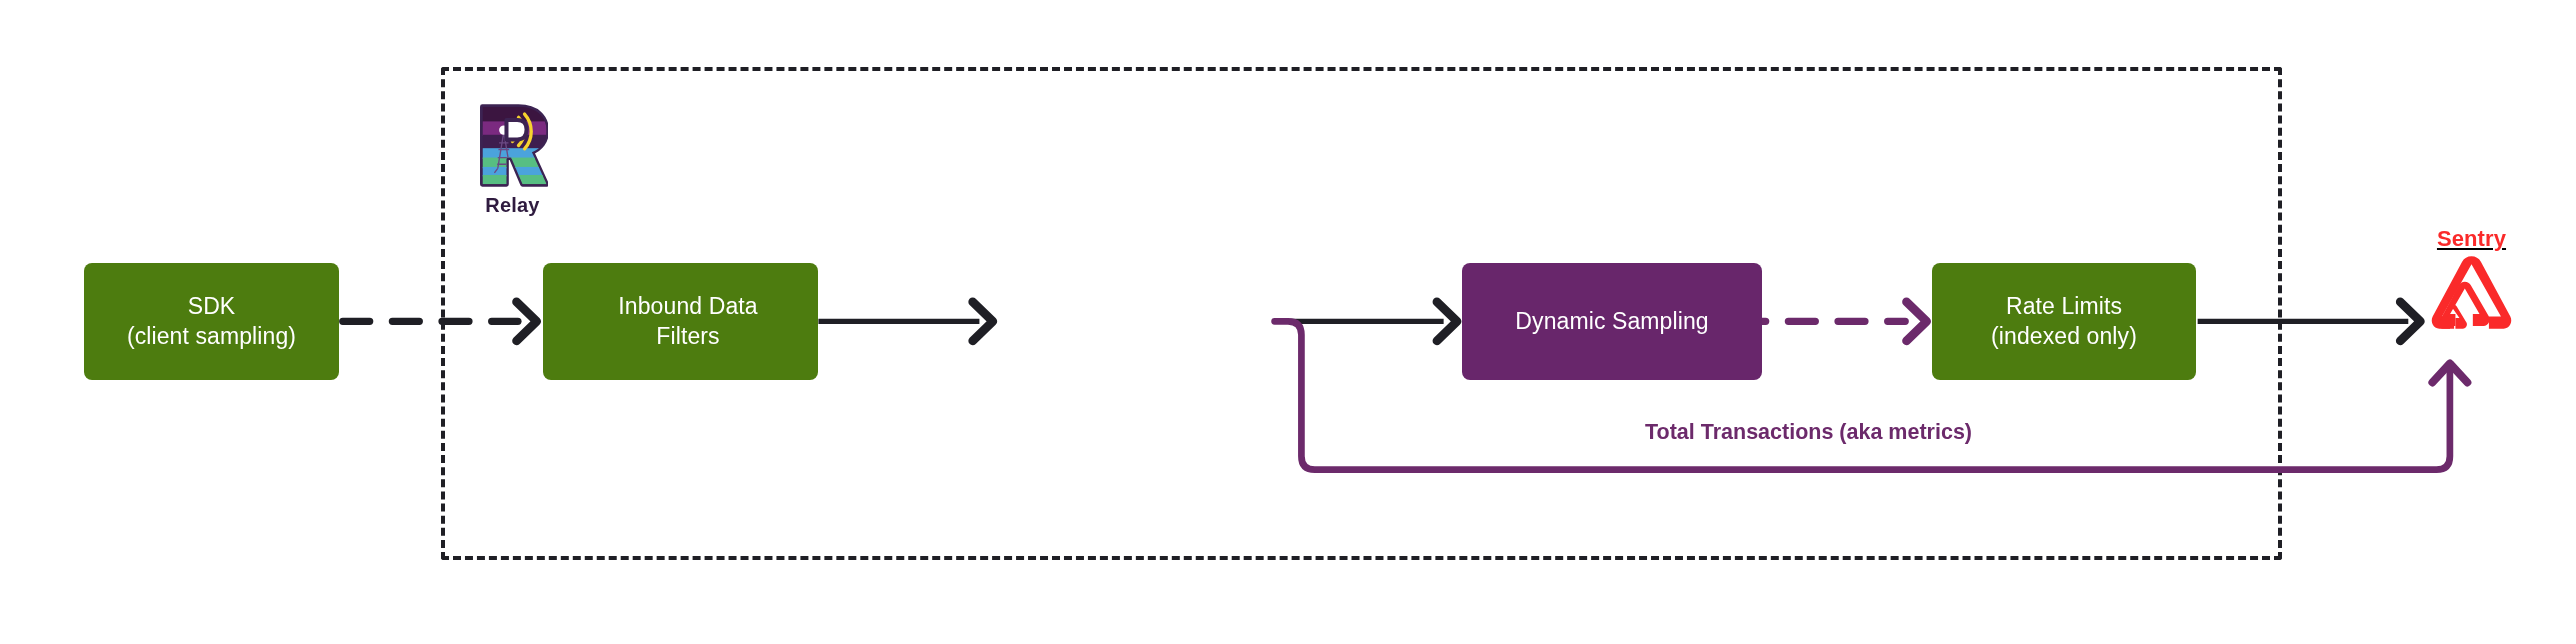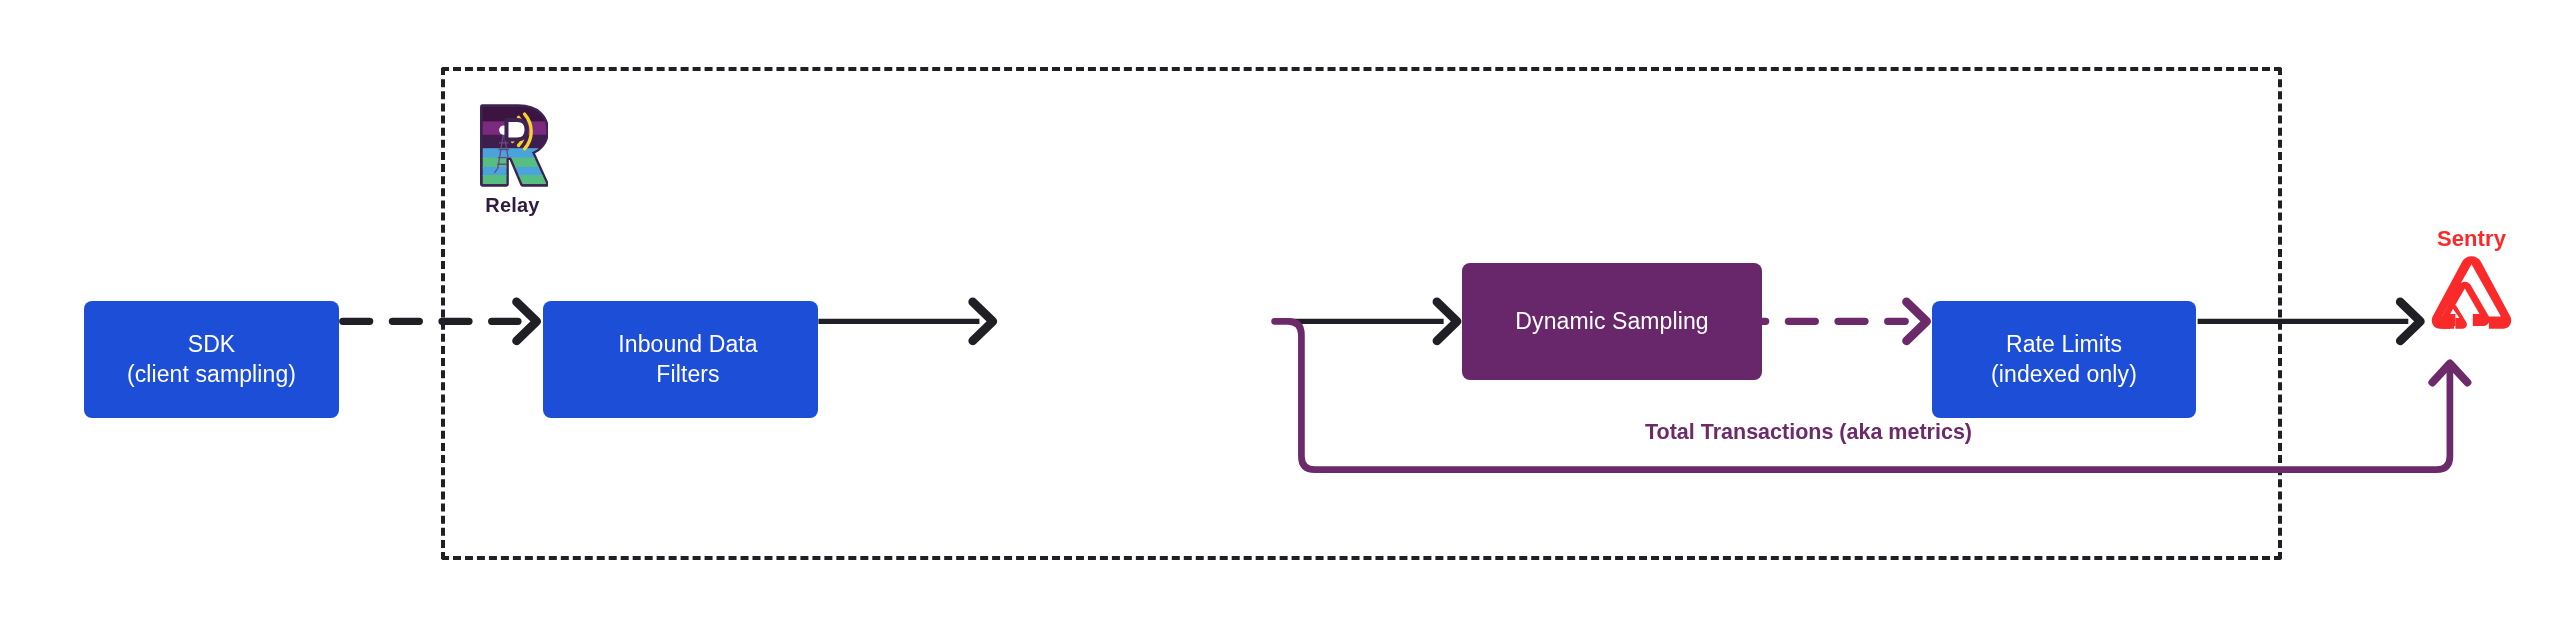--- a/index.html
+++ b/index.html
@@ -51,21 +51,21 @@
     color: #ffffff;
     text-align: center;
     line-height: 1.28;
     font-size: 23px;
     font-weight: 400;
     letter-spacing: 0.1px;
     box-sizing: border-box;
   }
   .node .line1 { display: block; }
   .node .line2 { display: block; }
-  .node-dark { background: #1d4ed8; margin-top: 38px; }
+  .node-dark { background: #4d7c0f; }
   .node-bright { background: #68266B; }
 
   .node-sdk      { left: 84px;  top: 263px; width: 255px; height: 117px; }
   .node-filters  { left: 543px;  top: 263px; width: 275px; height: 117px; padding-left: 15px; }
   .node-quotas   { left: 998px; top: 263px; width: 276px; height: 117px; }
   .node-dynamic  { left: 1462px; top: 263px; width: 300px; height: 117px; }
   .node-rate     { left: 1932px; top: 263px; width: 264px; height: 117px; }
 
   
   .relay-logo-wrap {
@@ -84,20 +84,21 @@
     letter-spacing: 0.2px;
   }
 
   
   .sentry-wrap {
     position: absolute;
     left: 2411px;
     top: 228px;
     width: 121px;
     text-align: center;
+    text-decoration: underline;
   }
   .sentry-label {
     font-size: 22px;
     font-weight: 700;
     color: #FA2A2A;
     letter-spacing: 0.1px;
     line-height: 1;
     margin-bottom: 5.4px;
   }
   .sentry-mark { width: 89px; height: 79px; display: block; margin: 0 auto; }

